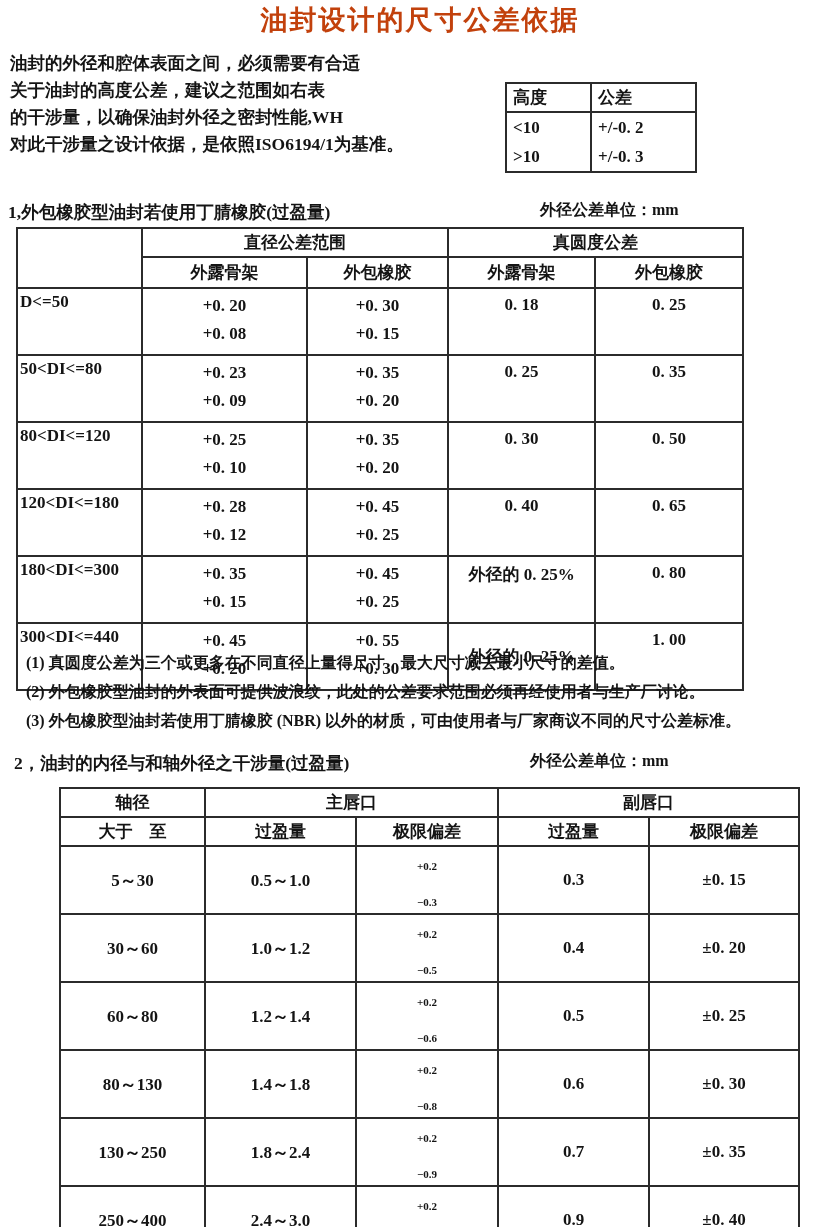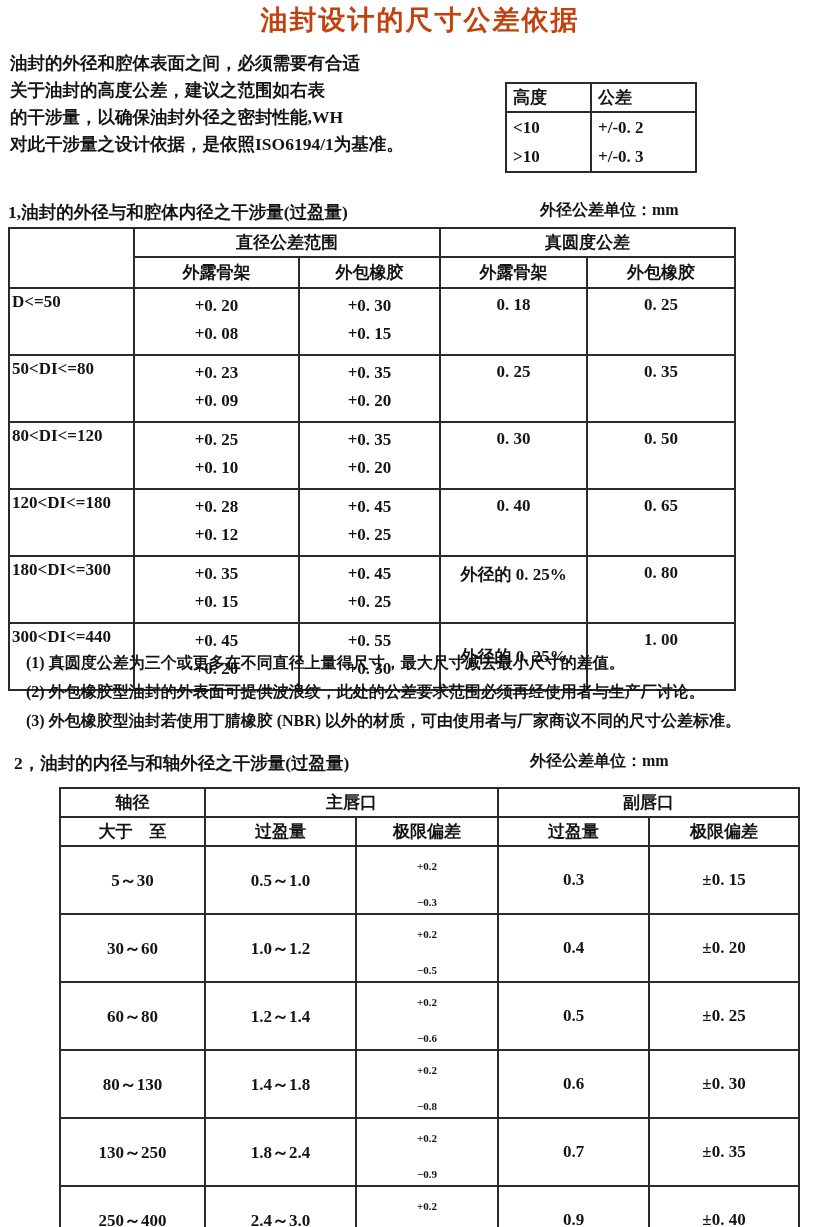--- a/index.html
+++ b/index.html
@@ -50,21 +50,21 @@
   table.grid{
     border-collapse:collapse;table-layout:fixed;
   }
   table.grid td{
     border:2px solid #2b2b2b;
     font-size:17px;font-weight:bold;
     text-align:center;vertical-align:middle;
     padding:0;overflow:hidden;
   }
   
-  #table1{left:8px;top:227px;width:727px;}
+  #table1{left:16px;top:227px;width:727px;}
   #table1 tr.gh td{height:27px;}
   #table1 tr.sh td{height:29px;}
   #table1 tr.dr td{height:59px;}
   #table1 td.lbl{
     text-align:left;vertical-align:top;
     padding:3px 0 0 2px;white-space:pre;
   }
   #table1 td.v2{vertical-align:top;padding-top:3px;font-family:Liberation Serif, serif;}
   #table1 td.v2 .ln{height:28px;line-height:28px;}
   #table1 td.roundv{vertical-align:top;padding-top:6px;}
@@ -119,21 +119,21 @@
         <div class="cellline">&gt;10</div>
       </td>
       <td>
         <div class="cellline">+/-0. 2</div>
         <div class="cellline">+/-0. 3</div>
       </td>
     </tr>
   </tbody>
     </table>
 
-  <div class="abs sec-heading" style="left:8px;top:200px;">1,油封的外径与和腔体内径之干涉量(过盈量)</div>
+  <div class="abs sec-heading" style="left:8px;top:200px;">1,外包橡胶型油封若使用丁腈橡胶(过盈量)</div>
   <div class="abs unit-label" style="left:540px;top:200px;">外径公差单位：mm</div>
 
   <table id="table1" class="grid abs">
     <colgroup>
       <col style="width:125px">
         <col style="width:165px">
         <col style="width:141px">
         <col style="width:147px">
         <col style="width:148px">
     </colgroup>

